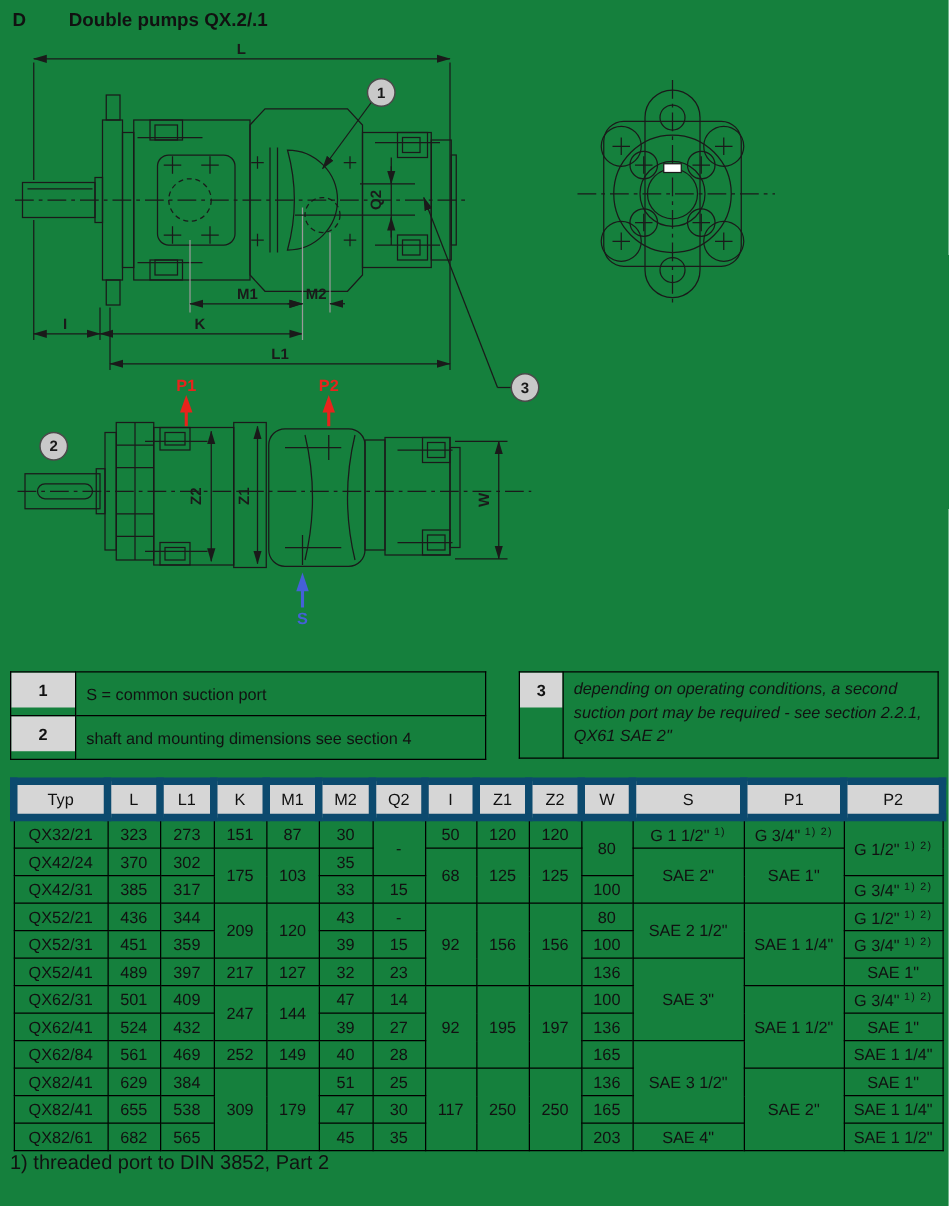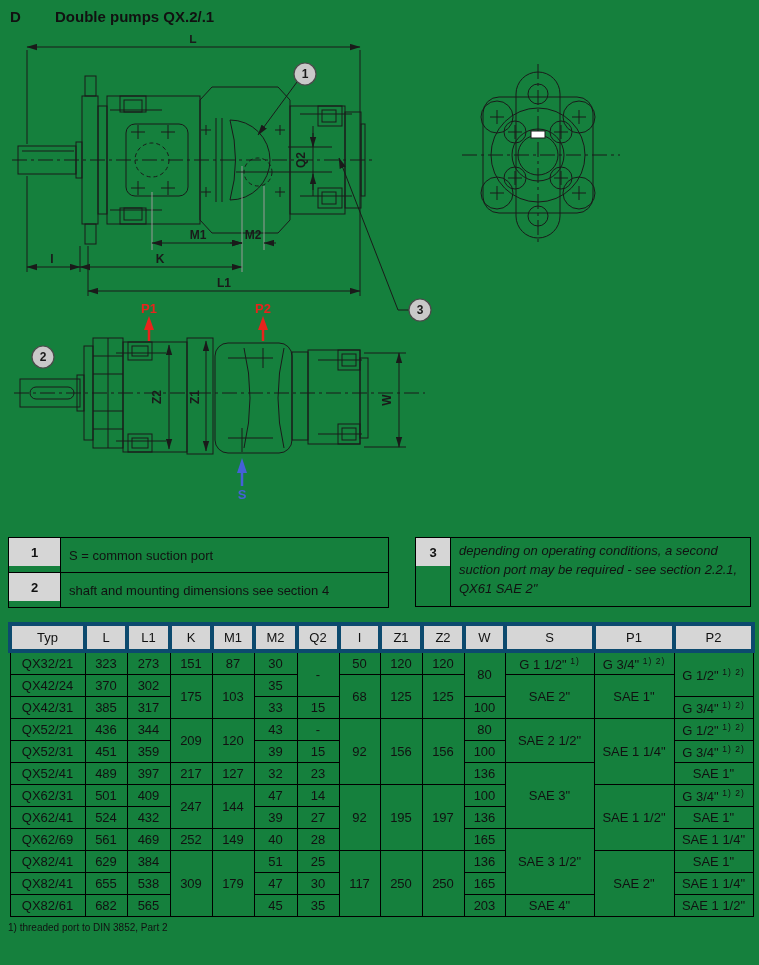--- a/index.html
+++ b/index.html
@@ -21,27 +21,27 @@
           font-weight:bold;font-size:13px;}
   #legend-left{left:8px;top:537px;width:381px;}
   #legend-left td.num{width:51px;}
   #legend-left td.txt{height:28px;margin-left:19px;}
   #legend-right{left:415px;top:537px;width:336px;}
   #legend-right td.num{width:34px;}
   #legend-right td.txt{height:62px;vertical-align:top;font-style:italic;}
   
   #dims-table{position:absolute;left:8px;top:622px;width:743px;border-collapse:collapse;
               table-layout:fixed;font-size:13px;}
-  #dims-table th{background:#d6d6d6;border:4px solid #0c4a6e;height:23px;font-weight:normal;
+  #dims-table th{background:#d6d6d6;border:6px solid #0c4a6e;height:23px;font-weight:normal;
                  text-align:center;padding:0;}
   #dims-table td{border:1px solid #000;height:21px;text-align:center;padding:0 1px;
                  white-space:nowrap;overflow:hidden;}
   #dims-table sup{font-size:8.5px;vertical-align:5px;letter-spacing:1px;}
   
-  #footnotes{position:absolute;left:8px;top:921px;font-size:10px;line-height:1.3;}
+  #footnotes{position:absolute;left:8px;top:921px;font-size:16px;line-height:1.3;}
 </style>
 </head>
 <body>
 
 <div id="page">
 
   <div class="title-row">
     <span class="title-letter">D</span><span>Double pumps QX.2/.1</span>
   </div>
 
@@ -392,21 +392,21 @@
         <tr>
           <td>QX62/41</td>
           <td>524</td>
           <td>432</td>
           <td>39</td>
           <td>27</td>
           <td>136</td>
           <td>SAE 1"</td>
         </tr>
         <tr>
-          <td>QX62/69</td>
+          <td>QX62/84</td>
           <td>561</td>
           <td>469</td>
           <td>252</td>
           <td>149</td>
           <td>40</td>
           <td>28</td>
           <td>165</td>
           <td rowspan="3">SAE 3 1/2"</td>
           <td>SAE 1 1/4"</td>
         </tr>

